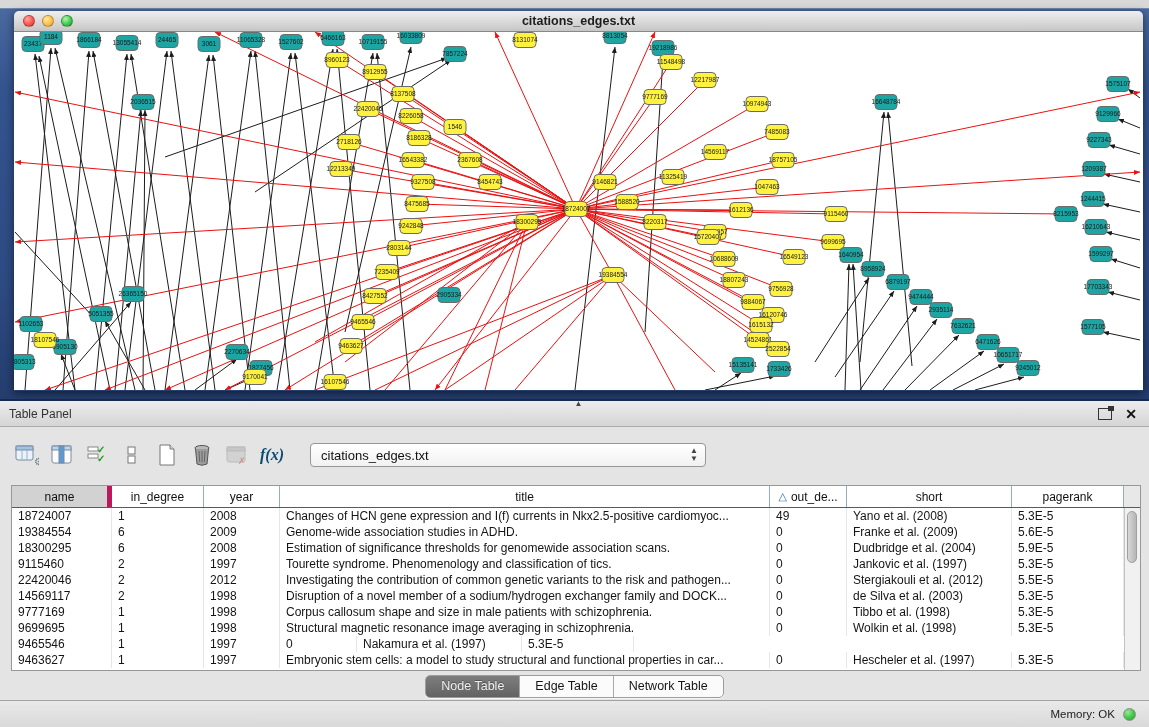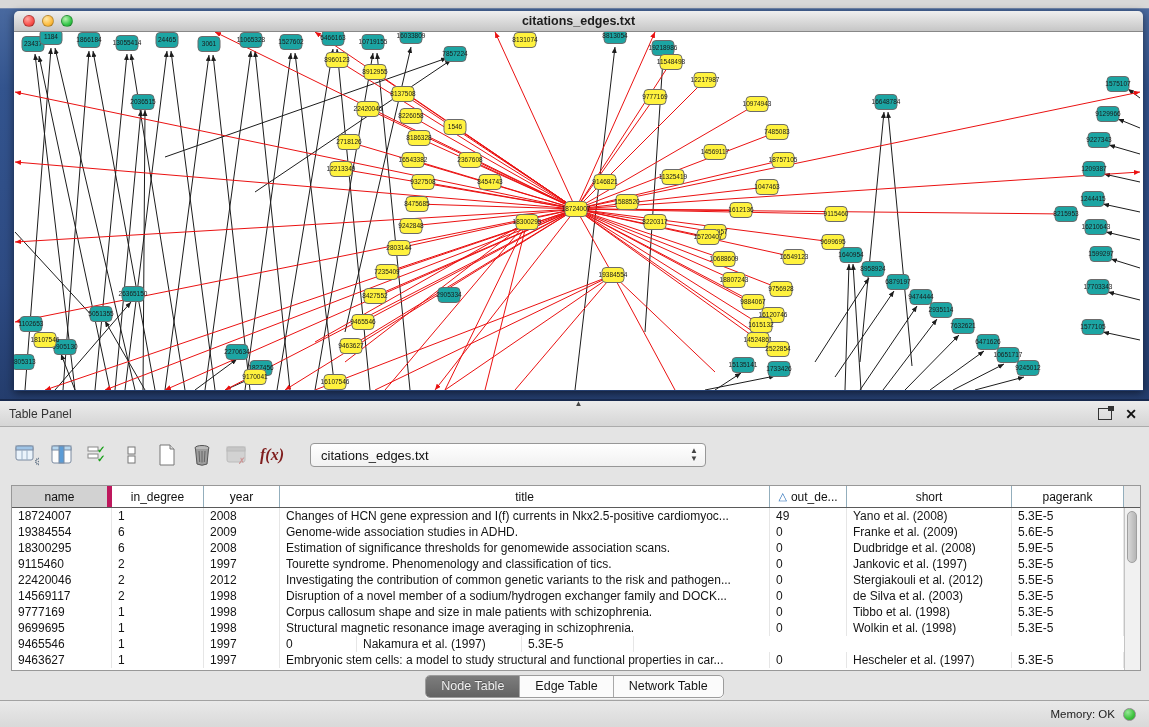--- a/index.html
+++ b/index.html
@@ -31,21 +31,21 @@
   .panel-title{font-size:12px;color:#333;padding-left:9px;}
   .splitter-grip{position:absolute;left:50%;top:-2px;font-size:8px;color:#444;}
   .panel-controls{margin-left:auto;display:flex;align-items:center;gap:13px;padding-right:12px;}
   .float-icon{width:12px;height:10px;border:1.5px solid #333;position:relative;}
   .float-icon::after{content:"";position:absolute;right:-3px;top:-3px;width:6px;height:5px;background:#333;}
   .close-x{font-size:14px;font-weight:bold;color:#111;line-height:14px;}
 
   .toolbar{display:flex;align-items:center;margin:13px 0 0 14px;height:30px;}
   .tool{width:26px;height:26px;margin-right:9px;display:flex;align-items:center;justify-content:center;}
   .tool svg{display:block;}
-  .fx{font-family:"Liberation Serif",serif;font-style:italic;font-size:16px;color:#7f1d1d;font-weight:bold;}
+  .fx{font-family:"Liberation Serif",serif;font-style:italic;font-size:16px;color:#0c4a6e;font-weight:bold;}
   .combo{width:396px;height:24px;margin-left:16px;position:relative;display:flex;align-items:center;
          background:linear-gradient(#ffffff,#f1f1f1);border:1px solid #979797;border-radius:4px;
          font-size:13px;color:#111;padding-left:10px;box-sizing:border-box;}
   .combo .arrows{position:absolute;right:7px;top:3px;display:flex;flex-direction:column;line-height:8px;
                  font-size:8px;color:#444;}
 
   .table-wrap{position:absolute;left:11px;top:84px;width:1130px;height:186px;
               background:#fff;border:1px solid #989898;box-sizing:border-box;}
   .thead{display:flex;height:22px;box-sizing:border-box;border-bottom:1px solid #5a5a5a;background:#e8e8e8;}
   .th{box-sizing:border-box;height:100%;display:flex;align-items:center;justify-content:center;
@@ -737,21 +737,21 @@
           <div class="td" style="width: 77px;">0</div>
           <div class="td" style="width: 165px;">Franke et al. (2009)</div>
           <div class="td" style="width: 112px;">5.6E-5</div>
         </div>
         <div class="tr">
           <div class="td" style="width: 100px;">18300295</div>
           <div class="td" style="width: 92px;">6</div>
           <div class="td" style="width: 76px;">2008</div>
           <div class="td" style="width: 490px;">Estimation of significance thresholds for genomewide association scans.</div>
           <div class="td" style="width: 77px;">0</div>
-          <div class="td" style="width: 165px;">Dudbridge et al. (2008)</div>
+          <div class="td" style="width: 165px;">Dudbridge et al. (2004)</div>
           <div class="td" style="width: 112px;">5.9E-5</div>
         </div>
         <div class="tr">
           <div class="td" style="width: 100px;">9115460</div>
           <div class="td" style="width: 92px;">2</div>
           <div class="td" style="width: 76px;">1997</div>
           <div class="td" style="width: 490px;">Tourette syndrome. Phenomenology and classification of tics.</div>
           <div class="td" style="width: 77px;">0</div>
           <div class="td" style="width: 165px;">Jankovic et al. (1997)</div>
           <div class="td" style="width: 112px;">5.3E-5</div>

